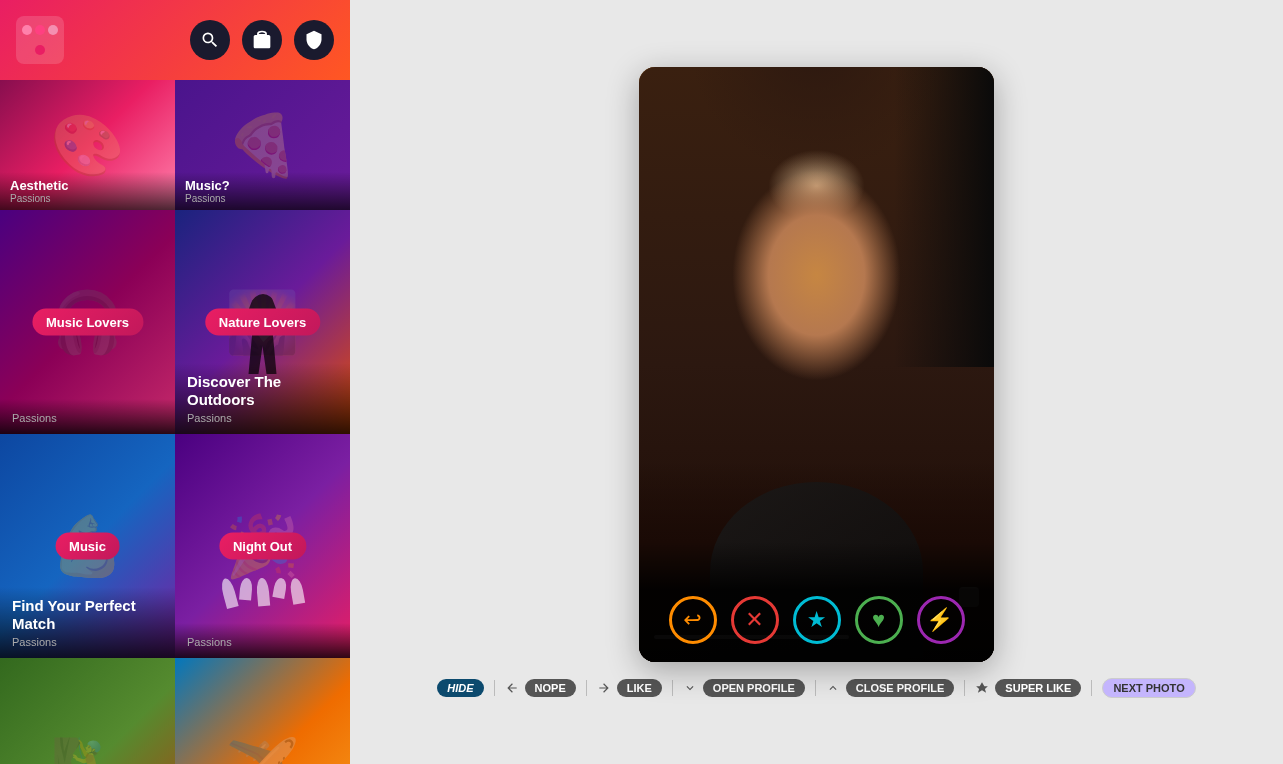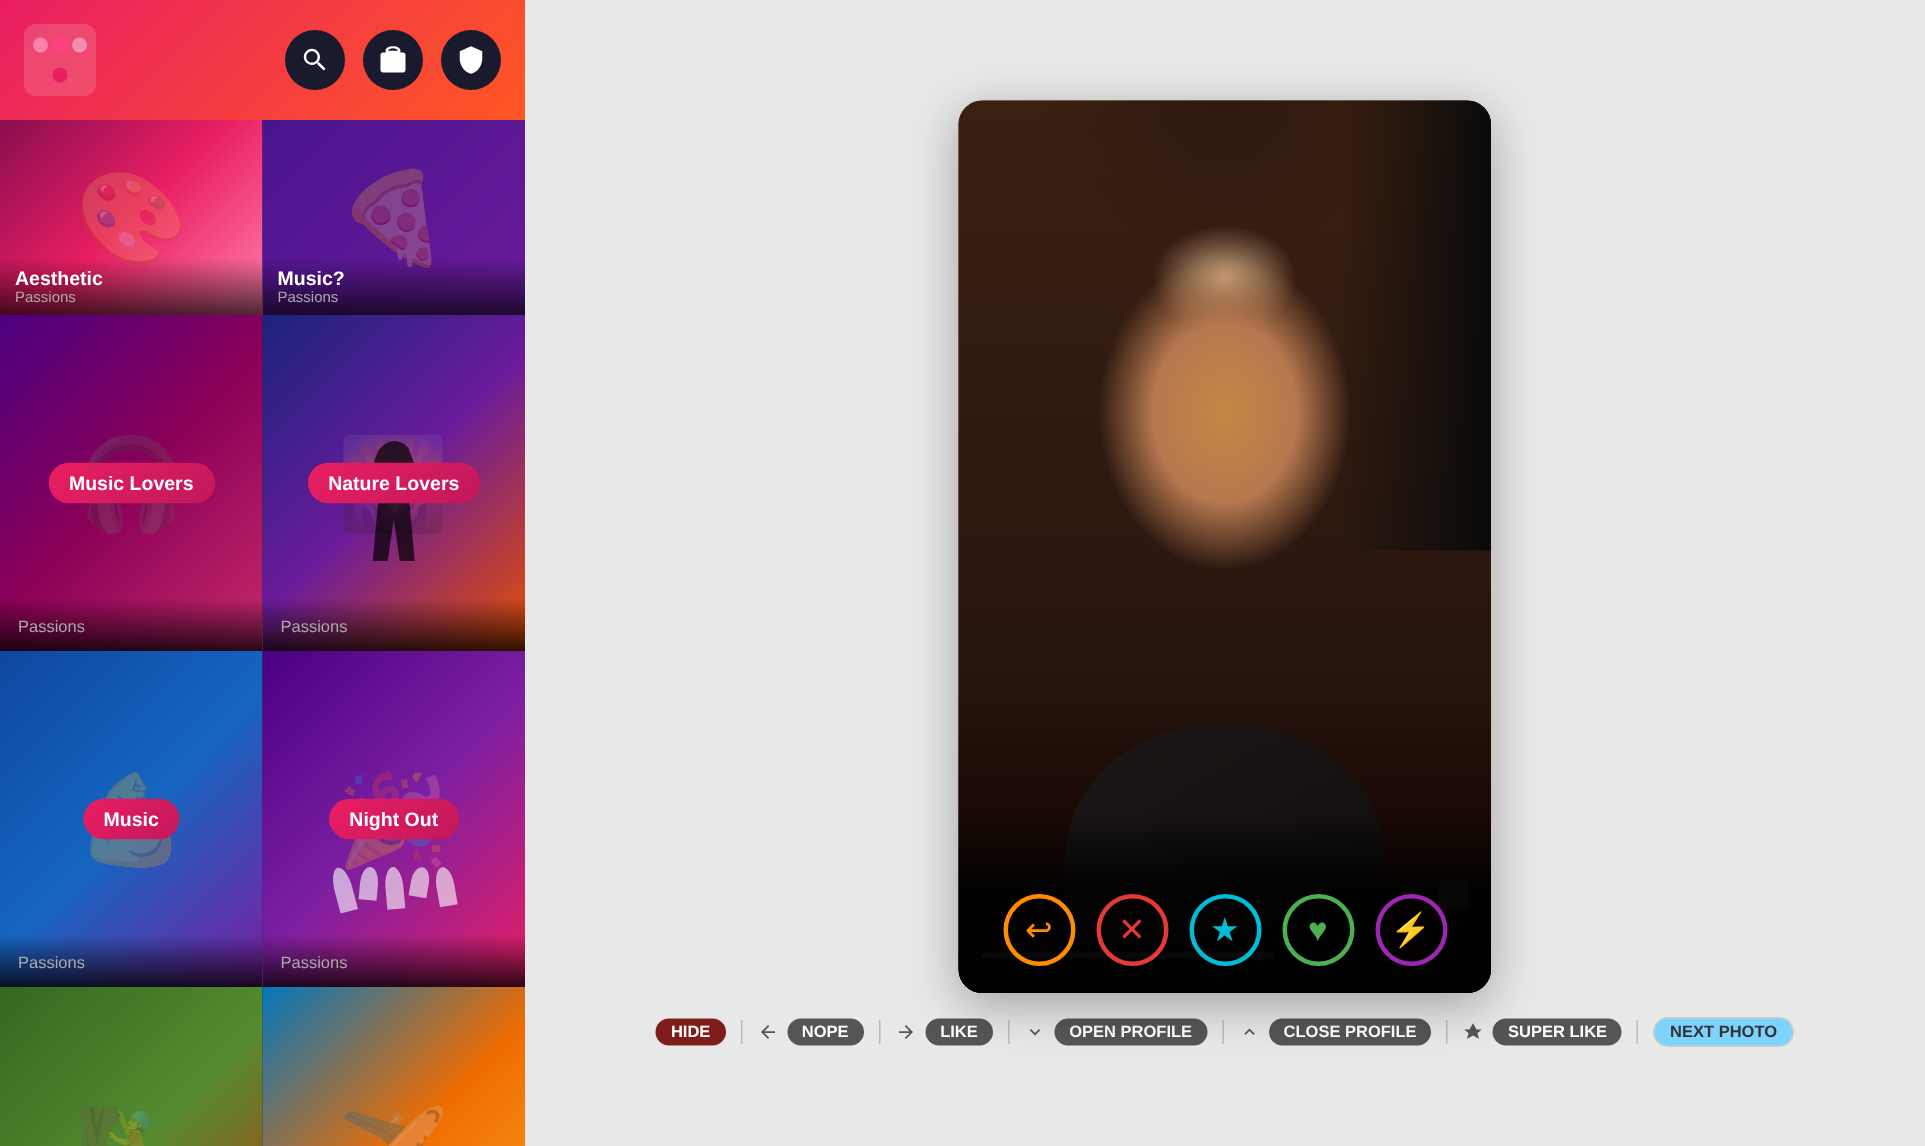--- a/index.html
+++ b/index.html
@@ -282,21 +282,22 @@
     .shortcut-key {
       background: #555;
       color: white;
       border-radius: 12px;
       padding: 3px 10px;
       font-size: 11px;
       font-weight: bold;
     }
 
     .shortcut-key.active {
-      background: #7f1d1d;
+      background: #0c4a6e;
+      font-style: italic;
     }
 
     .shortcut-divider {
       width: 1px;
       height: 16px;
       background: #bbb;
     }
 
     
     .silhouette {
@@ -384,28 +385,30 @@
       <div class="card-info">
         <div class="card-subtitle">Passions</div>
       </div>
     </div>
 
     <div class="passion-card bg-nature">
       <div class="card-shape">🌄</div>
       <div class="silhouette"></div>
       <div class="card-tag">Nature Lovers</div>
       <div class="card-info">
+        <div class="card-title">Discover The Outdoors</div>
         <div class="card-subtitle">Passions</div>
       </div>
     </div>
 
     <div class="passion-card bg-sporty">
       <div class="card-shape">💪</div>
       <div class="card-tag">Music</div>
       <div class="card-info">
+        <div class="card-title">Find Your Perfect Match</div>
         <div class="card-subtitle">Passions</div>
       </div>
     </div>
 
     <div class="passion-card bg-nightout">
       <div class="card-shape">🎉</div>
       <div class="crowd">
         <div class="hand" style="height:30px;transform:rotate(-15deg)"></div>
         <div class="hand" style="height:22px;transform:rotate(5deg)"></div>
         <div class="hand" style="height:28px;transform:rotate(-5deg)"></div>
@@ -529,17 +532,17 @@
     <div class="shortcut-item">
       <svg width="14" height="14" viewBox="0 0 24 24" fill="#555">
         <path d="M12 2L8 9H2l5 4.5-2 6.5L12 16l7 4-2-6.5L22 9h-6z"></path>
       </svg>
       <span class="shortcut-key">SUPER LIKE</span>
     </div>
 
     <div class="shortcut-divider"></div>
 
     <div class="shortcut-item">
-      <span class="shortcut-key" style="background:#7dd3fc;color:#333;border:1px solid #ccc;">NEXT PHOTO</span>
+      <span class="shortcut-key" style="background:#c4b5fd;color:#333;border:1px solid #ccc;">NEXT PHOTO</span>
     </div>
 
   </div>
 </div>
 
 </body></html>

